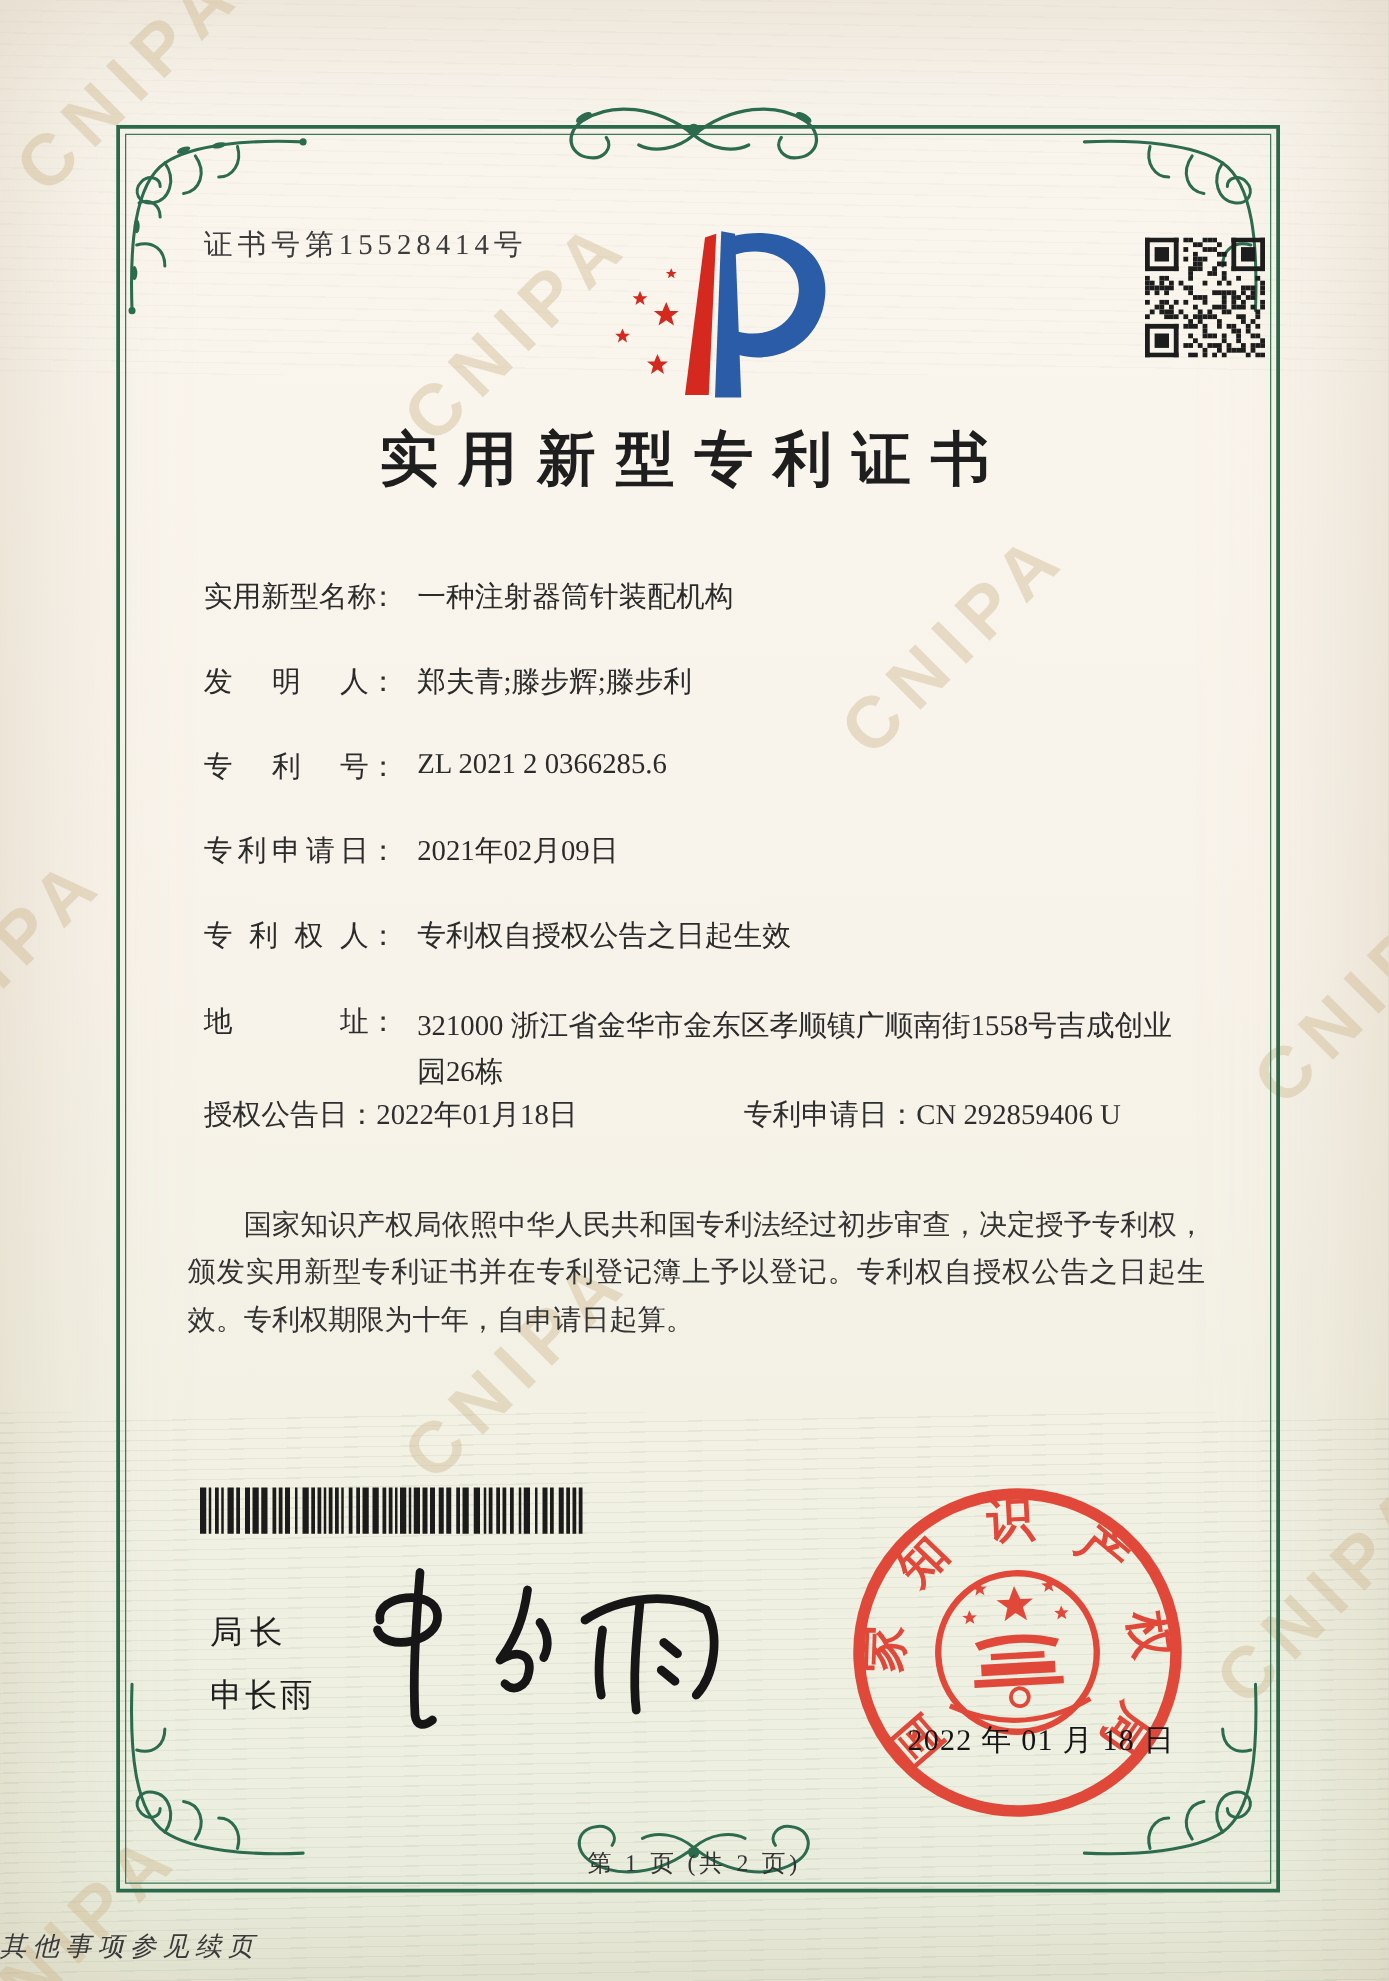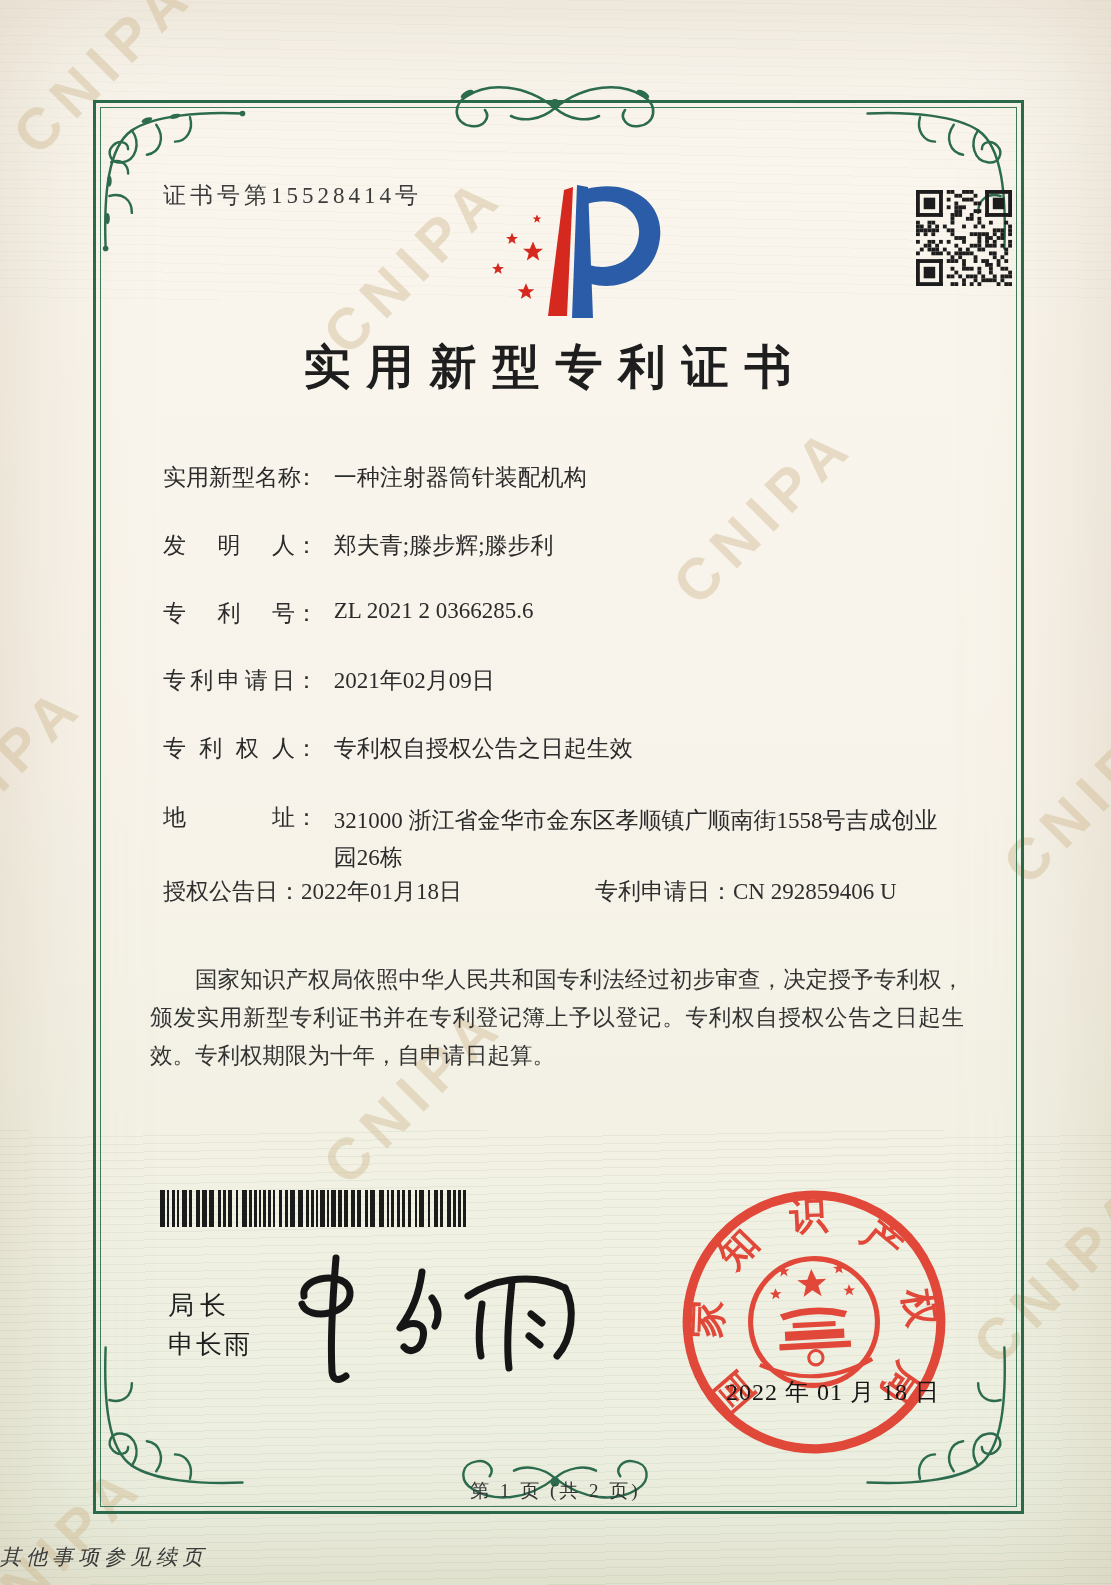--- a/index.html
+++ b/index.html
@@ -36,21 +36,21 @@
   .grant-row{position:absolute;left:0;top:414px;width:800px;white-space:nowrap;}
   .grant-no{position:absolute;left:432px;top:0;}
   
   .body-text{position:absolute;left:150px;top:922px;width:814px;font-size:22.5px;line-height:38px;
     text-align:justify;color:#333;margin-top:39px;}
   .body-text p{margin:0;text-indent:2em;}
   
   .barcode{position:absolute;left:160px;top:1190px;width:312px;height:37px;}
   .signoff{position:absolute;left:168px;top:1288px;font-size:26px;color:#1f1f1f;}
   .signoff .t{letter-spacing:6px;}
-  .signoff .n{margin-top:4px;letter-spacing:2px;}
+  .signoff .n{margin-top:16px;letter-spacing:2px;}
   .signature{position:absolute;left:272px;top:1242px;width:330px;height:158px;}
   .seal{position:absolute;left:678px;top:1186px;width:272px;height:272px;transform:rotate(-3deg);opacity:.93;}
   .seal-date{position:absolute;left:688px;top:1376px;width:252px;text-align:right;
     font-size:24px;letter-spacing:1px;color:#151515;}
   .page-num{position:absolute;left:0;top:1478px;width:100%;text-align:center;font-size:19px;letter-spacing:3px;color:#333;}
   .cont-note{position:absolute;left:0;top:1543px;width:100%;text-align:left;font-size:21px;letter-spacing:5px;color:#3a3a3a;font-style:italic;}
 </style>
 </head>
 <body>
 

